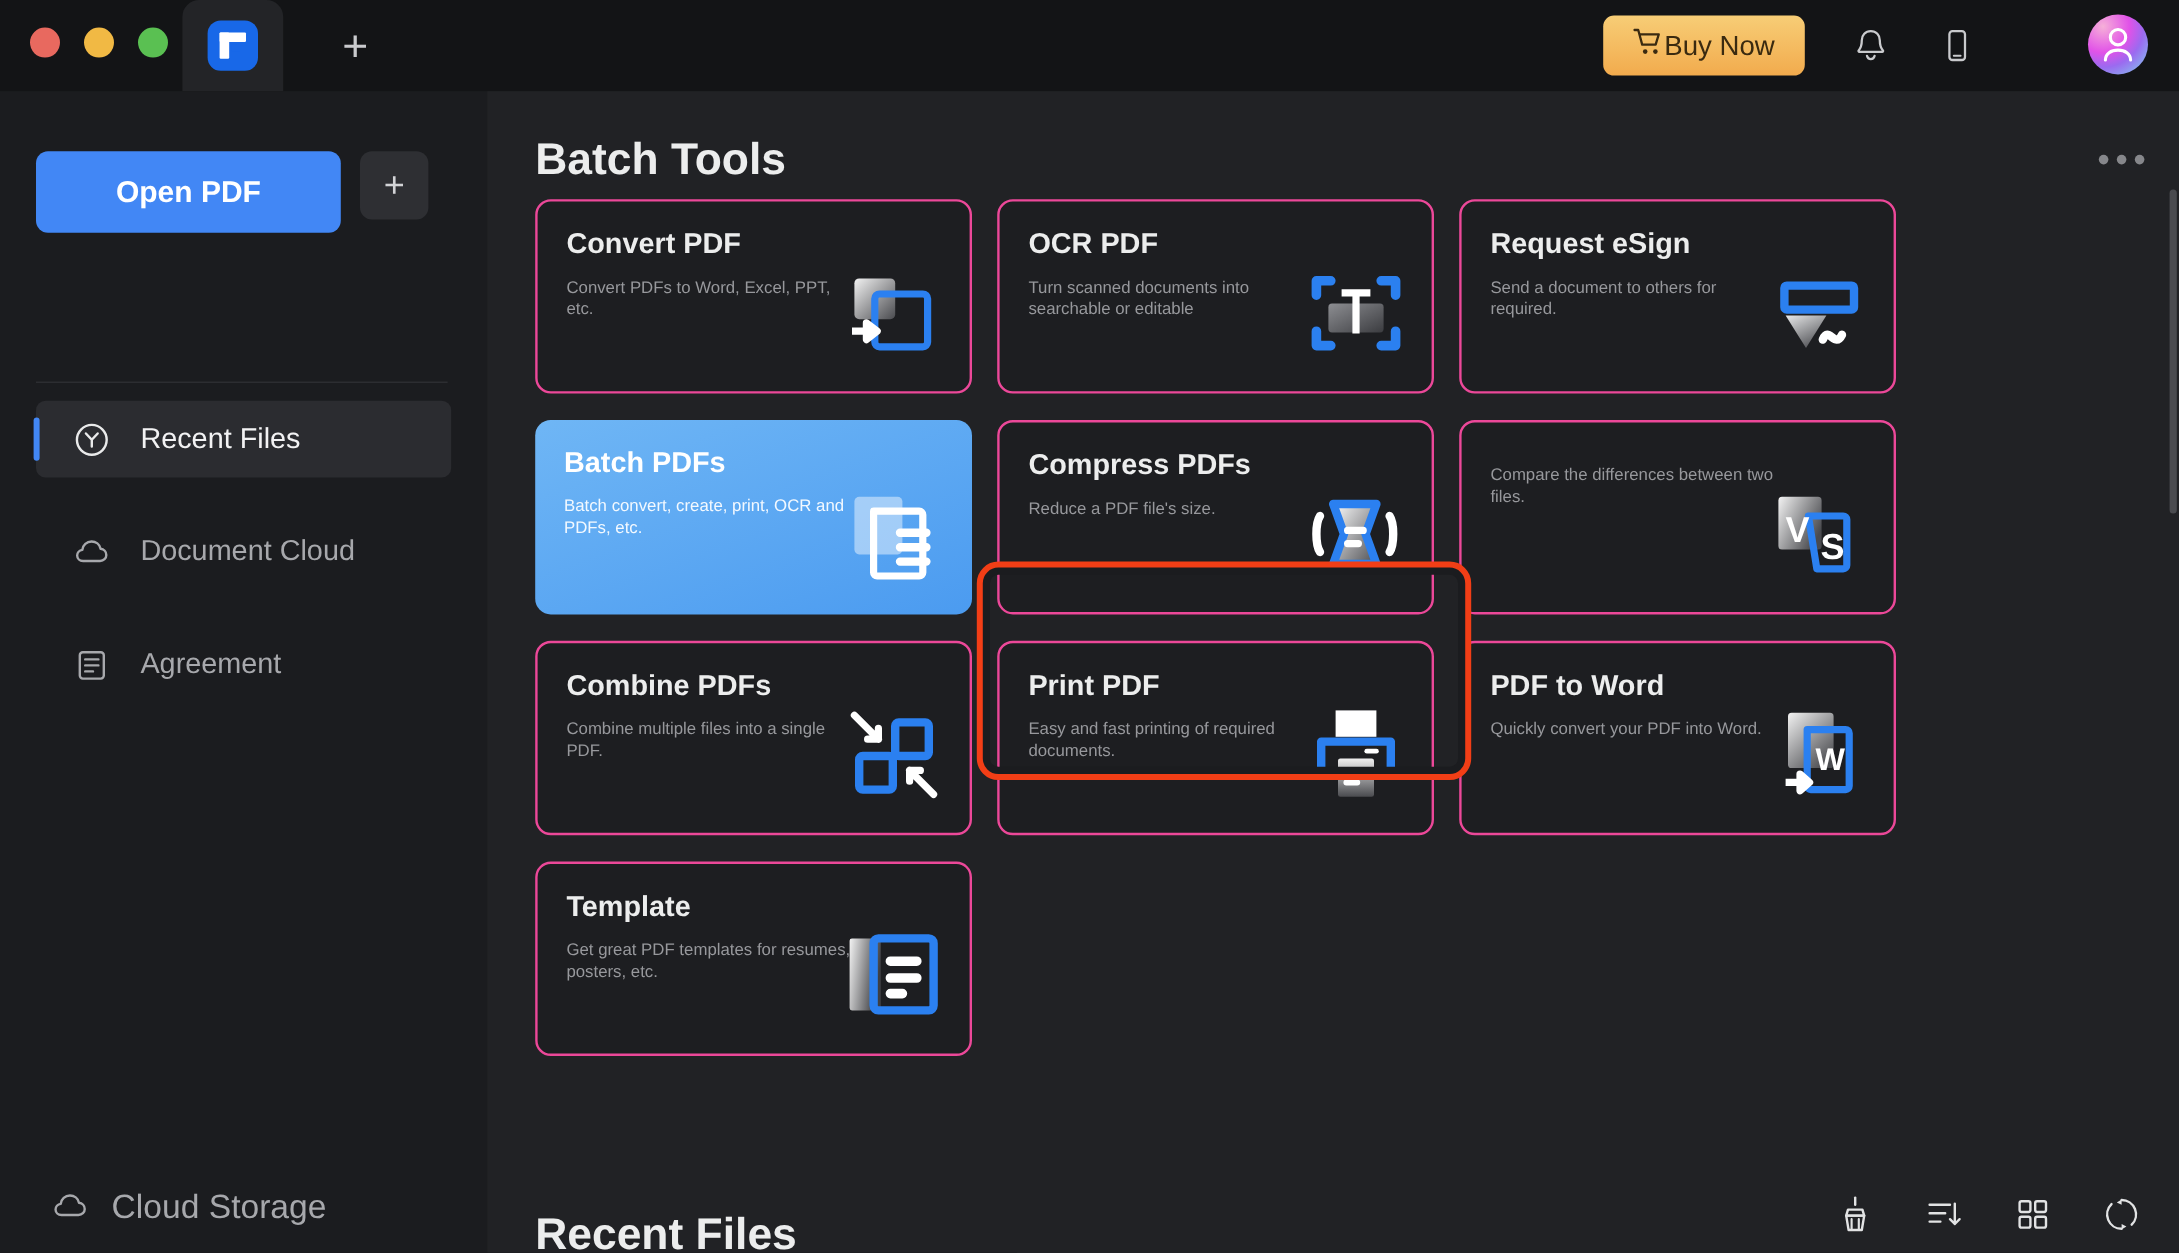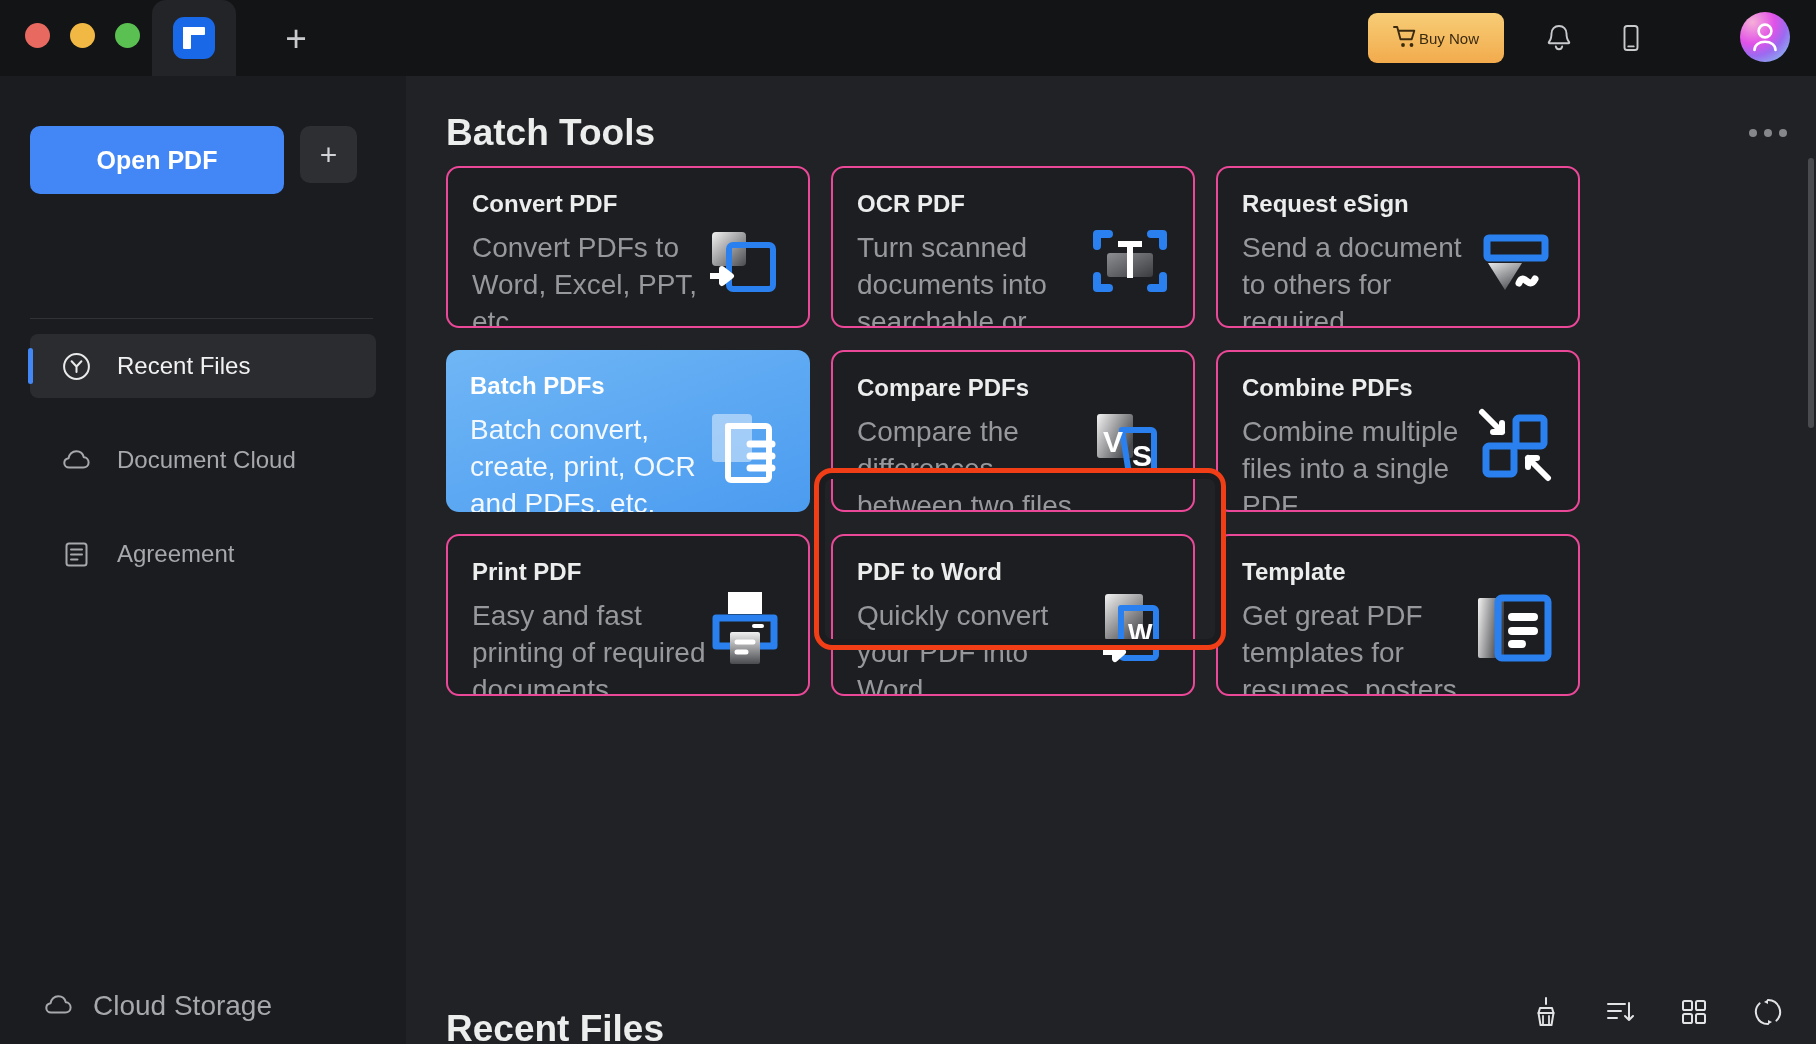--- a/index.html
+++ b/index.html
@@ -40,21 +40,21 @@
     position: absolute; left: 272px; top: 14px; width: 48px; height: 48px;
     display: flex; align-items: center; justify-content: center;
     color: #c9cacd; font-size: 37px; font-weight: 300; line-height: 1;
   }
 
   .buynow {
     position: absolute; right: 312px; top: 13px; height: 50px; padding: 0 25px;
     border-radius: 9px;
     background: linear-gradient(180deg, #f7cd76 0%, #f2ab4d 100%);
     display: flex; align-items: center; 
-    color: #3a2a10; font-size: 15px; font-weight: 400;
+    color: #3a2a10; font-size: 23px; font-weight: 400;
     border: none; cursor: pointer;
   }
   .ic-bell { position: absolute; right: 237px; top: 18px; width: 40px; height: 40px; }
   .ic-phone { position: absolute; right: 165px; top: 18px; width: 40px; height: 40px; }
   .avatar {
     position: absolute; right: 26px; top: 12px; width: 50px; height: 50px; border-radius: 50%;
     background: radial-gradient(circle at 25% 20%, #f6b0d8 0%, #e152e8 40%, #9b6af0 62%, #7fd8f0 100%);
     display:flex; align-items:center; justify-content:center; overflow:hidden;
   }
 
@@ -112,21 +112,21 @@
     position: absolute; left: 40px; top: 90px; width: 1330px;
     display: grid; grid-template-columns: repeat(3, 364px); gap: 22px 21px;
   }
   .card {
     position: relative; height: 162px; border-radius: 13px;
     background: #1d1e21; border: 2px solid #ec4899;
     padding: 22px 24px; overflow: hidden; cursor: pointer;
   }
   .card .ttl { font-size: 24px; font-weight: 700; color: #eceded; }
   .card .desc {
-    margin-top: 12px; font-size: 28px; line-height: 1.32; color: #97989c;
+    margin-top: 12px; font-size: 14px; line-height: 1.32; color: #97989c;
     width: 245px;
   }
   .card .art {
     position: absolute; right: 22px; bottom: 24px; width: 82px; height: 82px;
   }
   .card.highlighted {
     background: linear-gradient(160deg, #6fb6f5 0%, #4b9bf0 100%);
     border: none;
   }
   .card.highlighted .ttl { color: #ffffff; }
@@ -329,23 +329,39 @@
         <div class="desc">Batch convert, create, print, OCR and PDFs, etc.</div>
         <div class="art">
           <svg width="82" height="82" viewBox="0 0 82 82" fill="none">
             <rect x="6" y="8" width="40" height="48" rx="4" fill="#ffffff" opacity="0.45"></rect>
             <path d="M22 20h38a3 3 0 013 3v48a3 3 0 01-3 3H25a3 3 0 01-3-3V20z" stroke="#ffffff" stroke-width="6" stroke-linejoin="round"></path>
             <path d="M44 38h22M44 50h22M44 62h22" stroke="#ffffff" stroke-width="7" stroke-linecap="round"></path>
           </svg>
         </div>
       </div>
 
-
-      <div class="card">
-        <div class="ttl">Compare PDFs</div>
+      <div class="card">
+        <div class="ttl">Compress PDFs</div>
+        <div class="desc">Reduce a PDF file's size.</div>
+        <div class="art">
+          <svg width="82" height="82" viewBox="0 0 82 82" fill="none">
+            <defs>
+                <linearGradient id="g5" x1="0" y1="0" x2="1" y2="1">
+              <stop offset="0" stop-color="#fefefe"></stop>
+                  <stop offset="1" stop-color="#4c4d51"></stop>
+                </linearGradient>
+              </defs>
+            <path d="M22 16h36l-9 25 9 25H22l9-25z" fill="url(#g5)" stroke="#2b80f0" stroke-width="7" stroke-linejoin="round"></path>
+            <path d="M11 26c-4 6-4 24 0 30M69 26c4 6 4 24 0 30" stroke="#fff" stroke-width="7" stroke-linecap="round"></path>
+            <path d="M34 38h13M34 49h9" stroke="#fff" stroke-width="6" stroke-linecap="round"></path>
+          </svg>
+        </div>
+      </div>
+
+      <div class="card">
         <div class="desc">Compare the differences between two files.</div>
         <div class="art">
           <svg width="82" height="82" viewBox="0 0 82 82" fill="none">
             <defs>
                 <linearGradient id="g6" x1="0" y1="0" x2="1" y2="0.6">
               <stop offset="0" stop-color="#f3f3f3"></stop>
                   <stop offset="1" stop-color="#4a4b4f"></stop>
                 </linearGradient>
               </defs>
             <rect x="8" y="10" width="36" height="44" rx="3" fill="url(#g6)"></rect>

